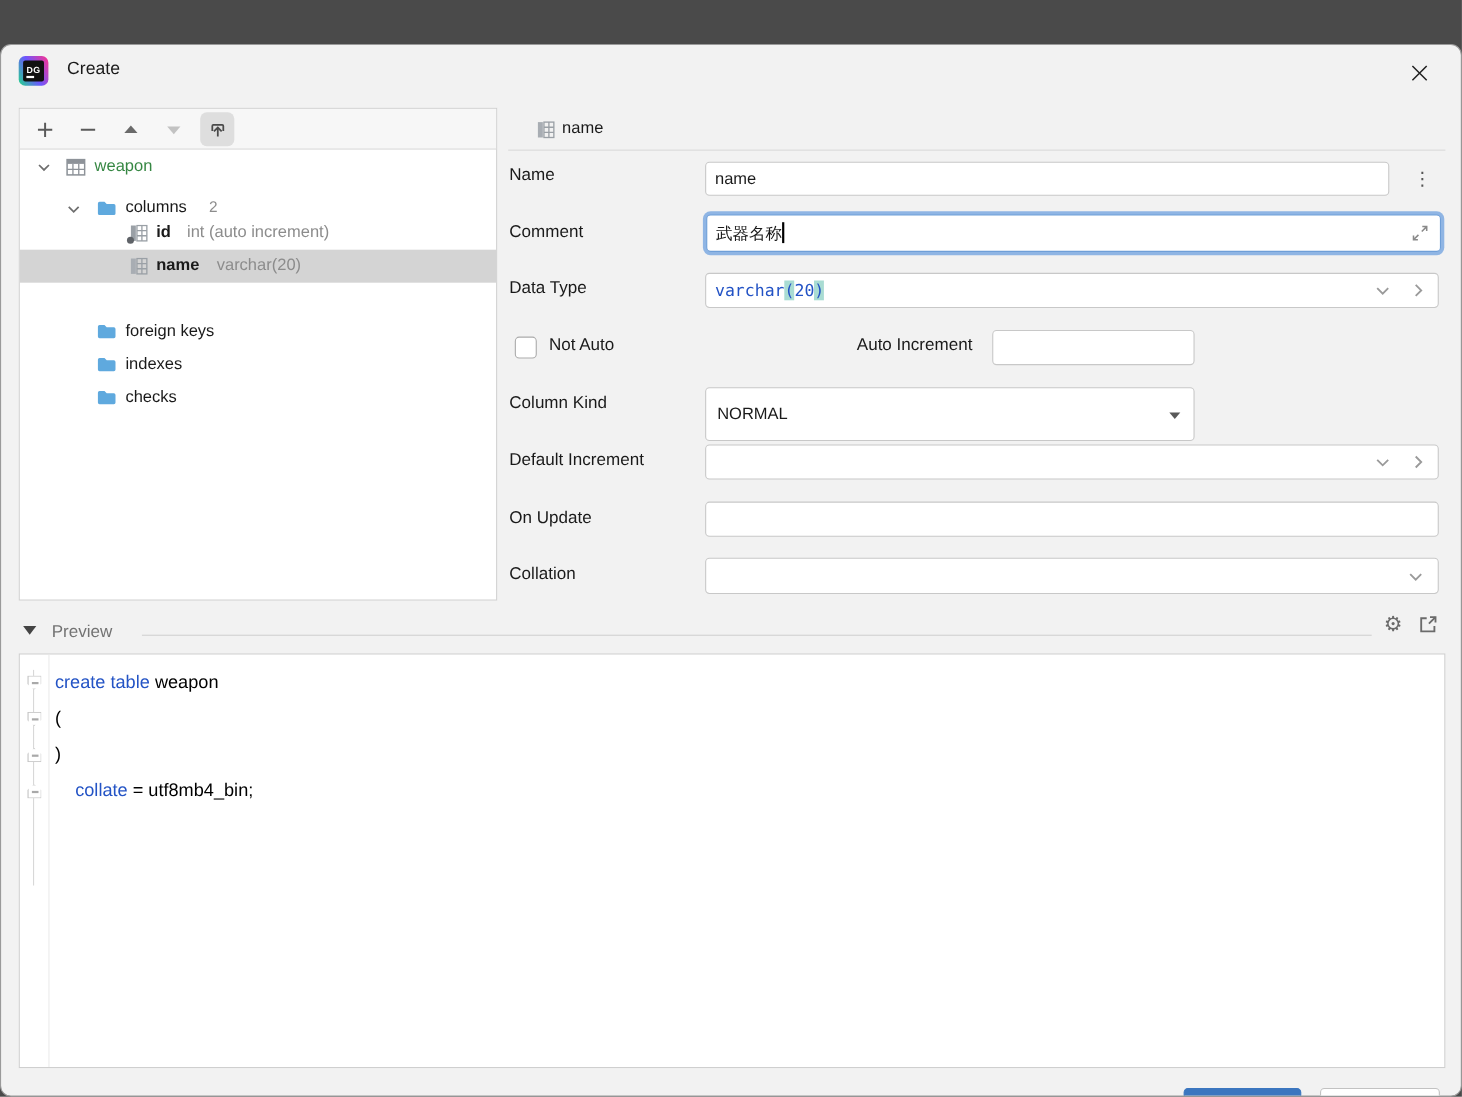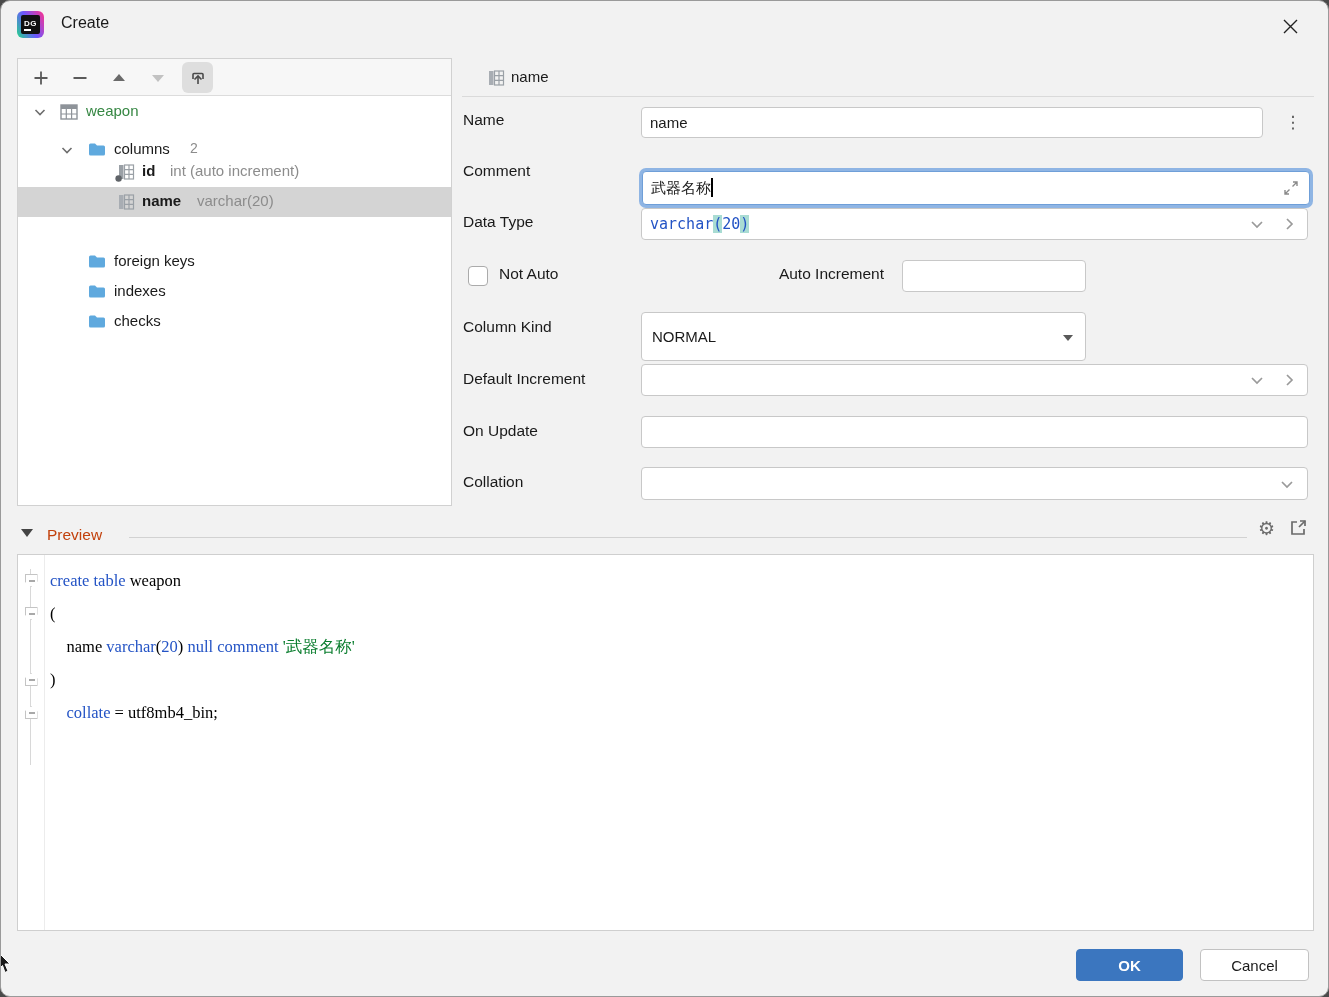--- a/index.html
+++ b/index.html
@@ -4,21 +4,21 @@
 <style>
   :root{
     --accent-blue:#3B76BF; --focus-ring:#8FB5E4; --selection:#D4D4D4;
     --folder:#5FA9DE; --table-green:#368743; --keyword:#2353C5;
     --string:#0A7D2E; --column-ref:#A135A8; --number:#2353C5;
     --paren-match:#A9DCD3;
   }
   *{margin:0;padding:0;box-sizing:border-box;}
   html,body{width:1329px;height:997px;}
   body{background:#4a4a4a;font-family:"Liberation Sans",sans-serif;position:relative;overflow:hidden;}
-  .dialog{position:absolute;inset:0;background:#F2F2F2;border-radius:10px;border:1px solid #9a9a9a;overflow:hidden;}
+  .dialog{position:absolute;inset:0;background:#F2F2F2;border-radius:10px;border:1px solid #9a9a9a;overflow:hidden;margin-top:40px;}
 
   
   .titlebar{position:absolute;left:0;top:0;right:0;height:48px;}
   .dg-logo{position:absolute;left:16px;top:10px;width:27px;height:27px;border-radius:6px;
     background:linear-gradient(60deg,#21D789 0%,#6B57FF 48%,#FF318C 100%);}
   .dg-logo .inner{position:absolute;left:4px;top:4px;width:19px;height:19px;background:#111;border-radius:2px;
     color:#fff;font-size:8px;font-weight:bold;text-align:center;line-height:17px;letter-spacing:.5px;}
   .dg-logo .bar{position:absolute;left:7px;bottom:7px;width:7px;height:2px;background:#fff;}
   .win-title{position:absolute;left:60px;top:13px;font-size:16px;color:#1a1a1a;}
   .close-btn{position:absolute;right:20px;top:8px;width:36px;height:34px;display:flex;align-items:center;justify-content:center;cursor:pointer;}
@@ -51,29 +51,29 @@
   .kebab{position:absolute;left:1282px;top:109px;width:20px;height:26px;color:#555;font-size:17px;text-align:center;line-height:26px;cursor:pointer;}
   .caret{display:inline-block;width:1.5px;height:19px;background:#000;vertical-align:-4px;}
   .in-icon{position:absolute;top:50%;transform:translateY(-50%);cursor:pointer;}
   .checkbox{position:absolute;left:467px;top:265px;width:20px;height:20px;background:#fff;border:1px solid #ABABAB;border-radius:4px;cursor:pointer;}
   .select{display:flex;align-items:center;padding:0 10px;cursor:pointer;}
   .dd-arrow{position:absolute;right:12px;top:50%;margin-top:-2px;width:0;height:0;border-left:5px solid transparent;border-right:5px solid transparent;border-top:6px solid #595959;}
   .hl{background:var(--paren-match);}
 
   
   .preview-toggle{position:absolute;left:20px;top:528px;width:0;height:0;border-left:6px solid transparent;border-right:6px solid transparent;border-top:8px solid #444;cursor:pointer;}
-  .preview-label{position:absolute;left:46px;top:525px;font-size:15.5px;color:#c2410c;}
+  .preview-label{position:absolute;left:46px;top:525px;font-size:15.5px;color:#737373;}
   .preview-divider{position:absolute;left:128px;top:536px;width:1118px;height:1px;background:#D2D2D2;}
   .gear-icon{position:absolute;left:1257px;top:516px;font-size:19px;color:#6B6B6B;cursor:pointer;font-family:"DejaVu Sans",sans-serif;}
   .extlink-icon{position:absolute;left:1288px;top:518px;cursor:pointer;}
 
   .editor{position:absolute;left:16px;top:553px;width:1297px;height:377px;background:#fff;border:1px solid #CFCFCF;overflow:hidden;}
   .gutter-line{position:absolute;left:12px;top:14px;width:1px;height:196px;background:#D8D8D8;}
   .gutter-sep{position:absolute;left:26px;top:0;bottom:0;width:1px;background:#ECECEC;}
-  .code{position:absolute;left:0;top:9px;right:0;font-family:Liberation Serif, serif;font-size:16.5px;}
+  .code{position:absolute;left:0;top:9px;right:0;font-family:Liberation Sans, sans-serif;font-size:16.5px;}
   .code-line{height:33px;display:flex;align-items:center;}
   .code-line .marker{width:26px;flex:0 0 26px;display:flex;justify-content:center;}
   .fold{width:13px;height:13px;background:#fff;border:1px solid #C4C4C4;position:relative;}
   .fold::after{content:"";position:absolute;left:3px;top:5px;width:6px;height:1.5px;background:#A9A9A9;}
   .fold.start{clip-path:polygon(0 0,100% 0,100% 58%,50% 100%,0 58%);}
   .fold.end{clip-path:polygon(50% 0,100% 42%,100% 100%,0 100%,0 42%);}
   .code-text{white-space:pre;padding-left:6px;}
   .tok-kw{color:var(--keyword);} .tok-col{color:var(--column-ref);} .tok-str{color:var(--string);}
   .tok-num{color:var(--number);} .tok-pl{color:#000;}
 
@@ -235,21 +235,21 @@
       </svg>
   </span>
   <span class="form-header-title">name</span>
   <div class="header-divider"></div>
 
   <span class="flabel" style="top:110px">Name</span>
   <input class="field" style="left: 640px; top: 106px; width: 622px; height: 31px;" value="name">
   <div class="kebab">⋮</div>
 
   <span class="flabel" style="top:161px">Comment</span>
-  <div class="field field-focused mono" style="left:641px;top:170px;width:668px;height:34px;line-height:32px;padding:0 8px">
+  <div class="field field-focused mono" style="left:641px;top:154px;width:668px;height:34px;line-height:32px;padding:0 8px">
     <span>武器名称</span><span class="caret"></span>
     <span class="in-icon" style="right:10px">
       <svg width="16" height="16" viewBox="0 0 16 16" fill="none" stroke="#8A8A8A" stroke-width="1.4">
           <path d="M9.5 6.5 L14 2 M10 2 H14 V6"></path>
           <path d="M6.5 9.5 L2 14 M2 10 V14 H6"></path>
         </svg>
     </span>
   </div>
 
   <span class="flabel" style="top:212px">Data Type</span>
@@ -326,24 +326,20 @@
           </div>
           <span class="code-text"><span class="tok-kw">create table</span><span class="tok-pl"> weapon</span></span>
         </div>
         <div class="code-line">
           <div class="marker">
             <div class="fold start"></div>
           </div>
           <span class="code-text"><span class="tok-pl">(</span></span>
         </div>
         <div class="code-line">
-          <div class="marker"></div>
-          <span class="code-text"><span class="tok-pl">    name </span><span class="tok-kw">varchar</span><span class="tok-pl">(</span><span class="tok-num">20</span><span class="tok-pl">) </span><span class="tok-kw">null</span><span class="tok-pl"> </span><span class="tok-kw">comment</span><span class="tok-pl"> </span><span class="tok-str">'武器名称'</span></span>
-        </div>
-        <div class="code-line">
           <div class="marker">
             <div class="fold end"></div>
           </div>
           <span class="code-text"><span class="tok-pl">)</span></span>
         </div>
         <div class="code-line">
           <div class="marker">
             <div class="fold end"></div>
           </div>
           <span class="code-text"><span class="tok-pl">    </span><span class="tok-kw">collate</span><span class="tok-pl"> = utf8mb4_bin;</span></span>

